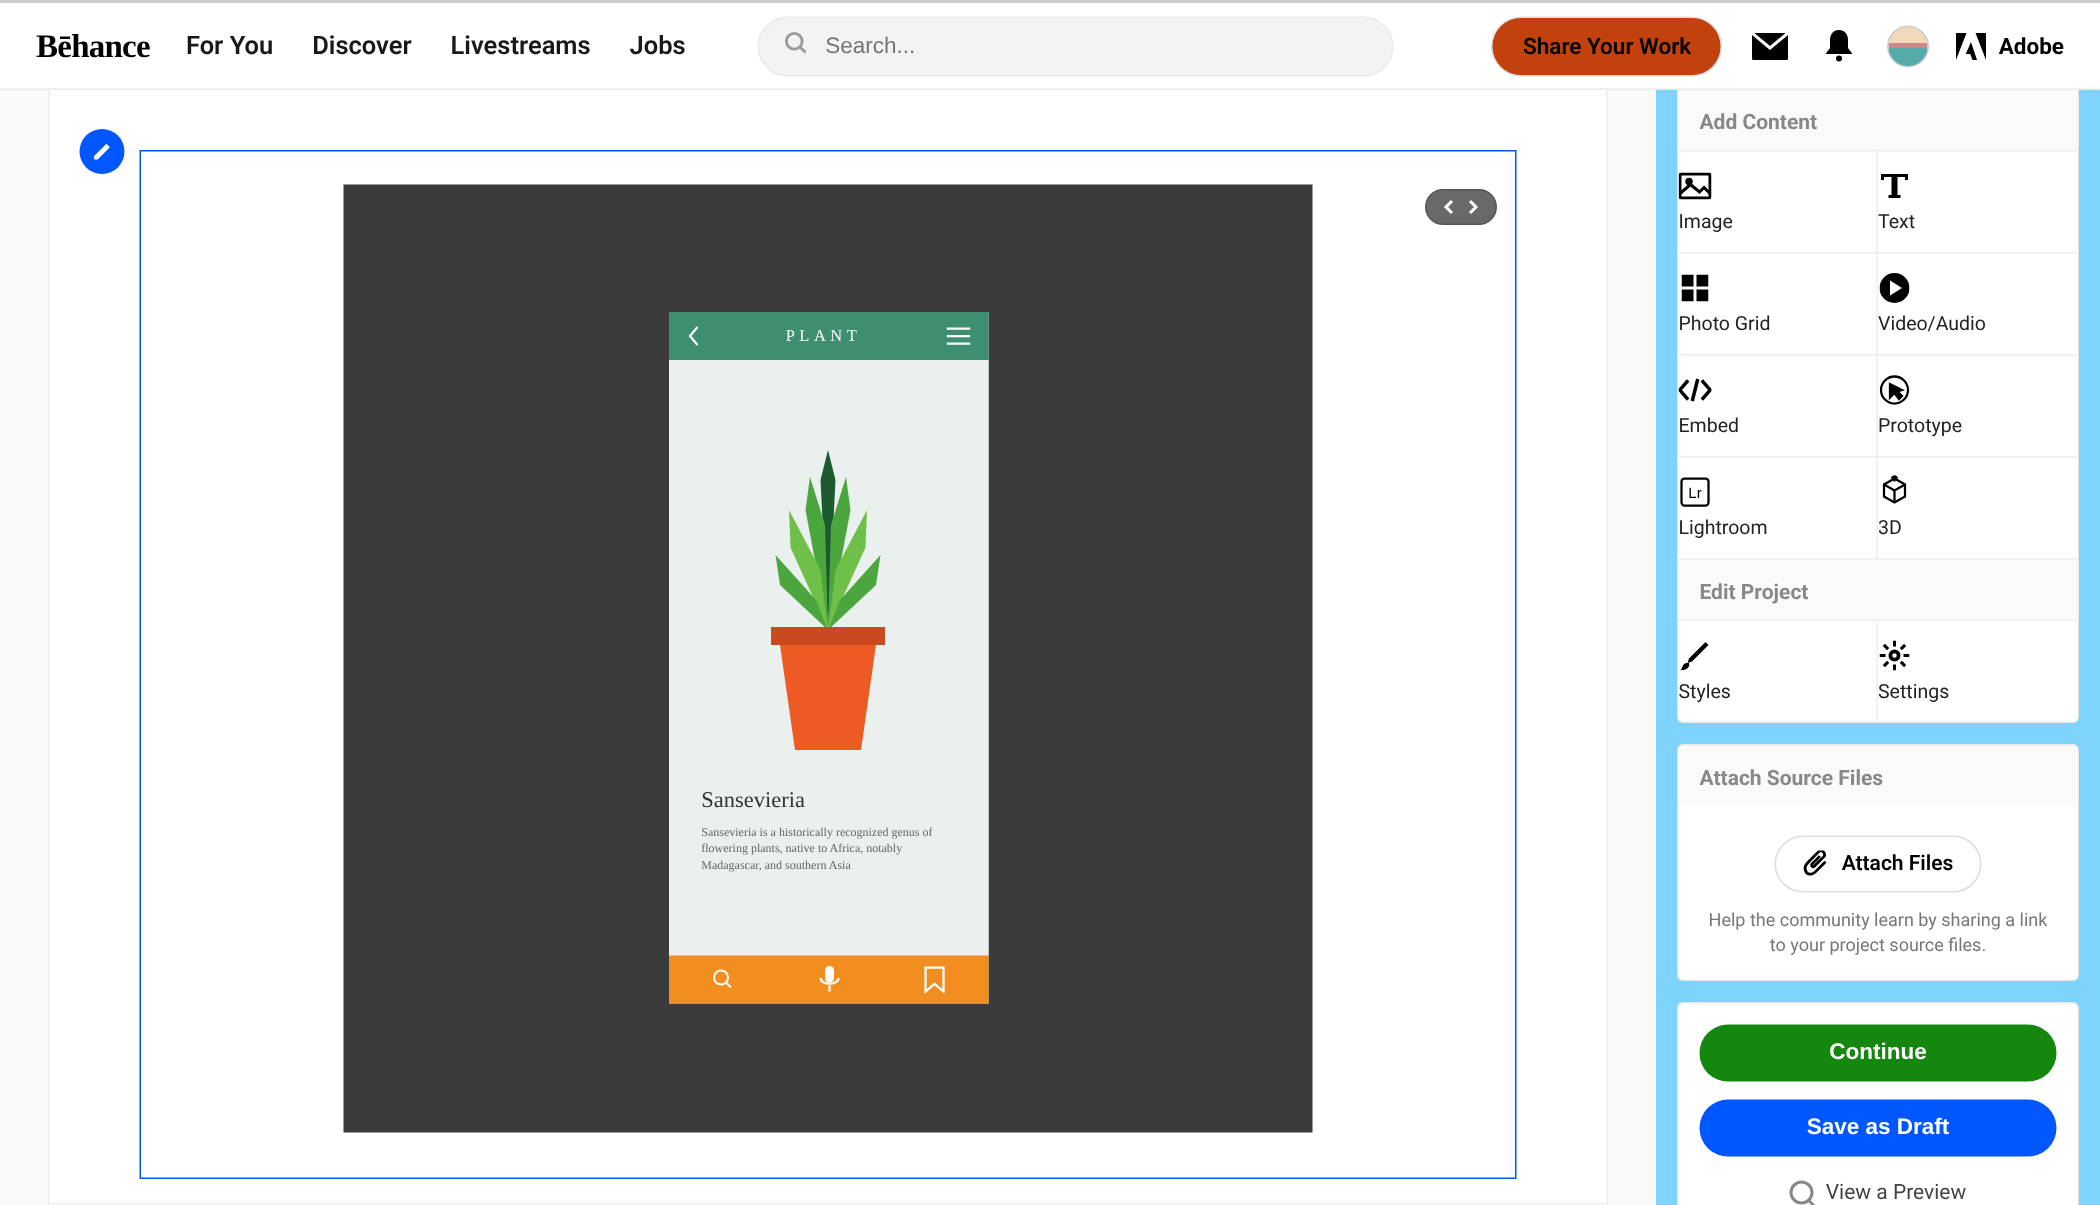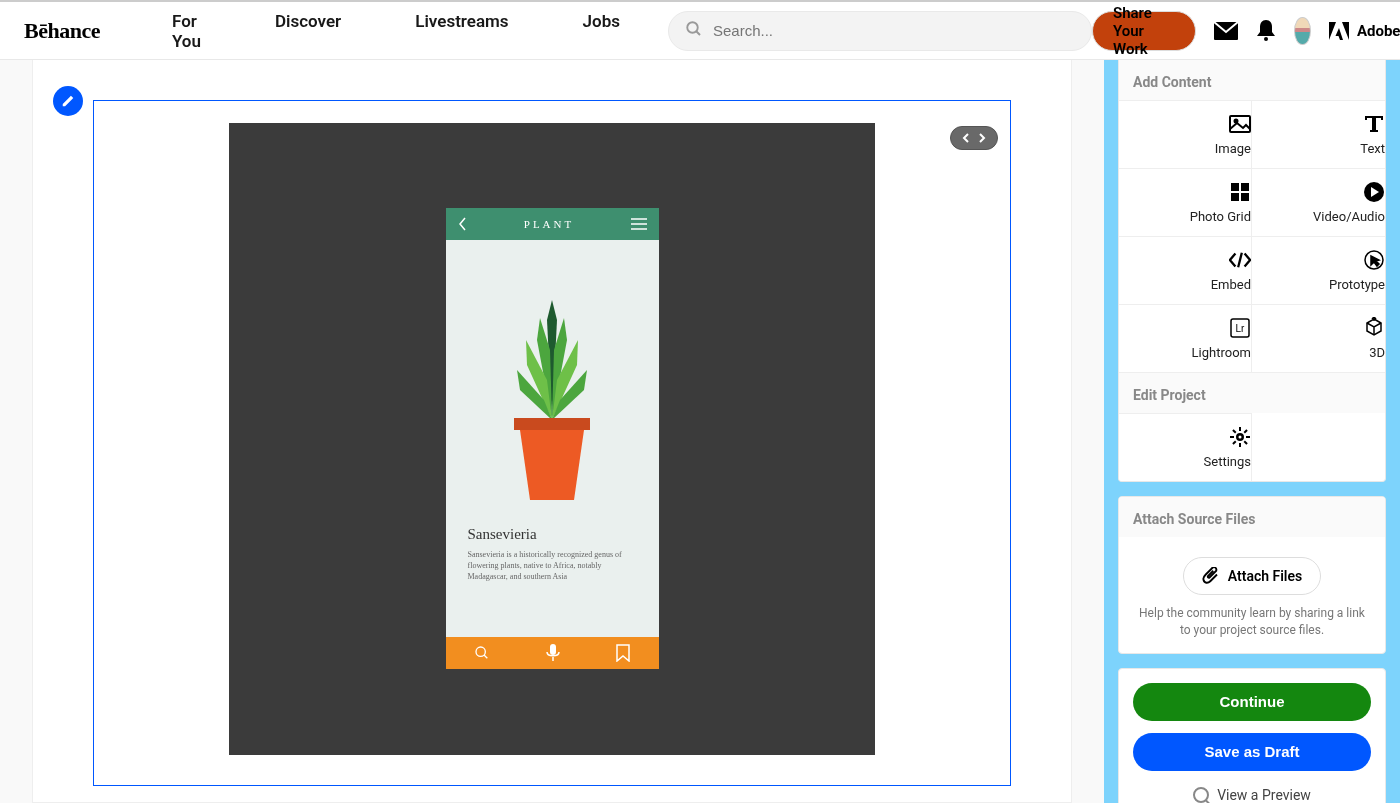--- a/index.html
+++ b/index.html
@@ -3,21 +3,21 @@
 <meta charset="utf-8">
 <style>
   * { box-sizing: border-box; margin: 0; padding: 0; }
   body { font-family: -apple-system, BlinkMacSystemFont, "Segoe UI", Roboto, Helvetica, Arial, sans-serif; background: #fff; width: 1400px; height: 803px; overflow: hidden; }
 
   
   .topbar { position: fixed; top: 0; left: 0; right: 0; height: 60px; border-bottom: 1px solid #e8e8e8; border-top: 2px solid #ccc; background: #fff; display: flex; align-items: center; padding: 0 24px; z-index: 100; }
   .logo { font-size: 22px; font-weight: 800; letter-spacing: -0.5px; margin-right: 24px; }
   .logo .b { font-family: Georgia, serif; }
   .nav-links { display: flex; gap: 26px; }
-  .nav-link { font-size: 17px; font-weight: 600; color: #191919; cursor: pointer; margin-left: 48px; }
+  .nav-link { font-size: 17px; font-weight: 600; color: #191919; cursor: pointer; }
   .search-wrap { margin-left: 48px; flex: 0 0 424px; }
   .search { width: 100%; height: 40px; border-radius: 999px; background: #f3f3f3; border: 1px solid #e9e9e9; display: flex; align-items: center; padding: 0 16px; gap: 10px; }
   .search input { border: none; background: transparent; outline: none; font-size: 15px; width: 100%; color: #777; }
   .topbar-right { margin-left: auto; display: flex; align-items: center; gap: 18px; }
   .share-btn { height: 40px; padding: 0 20px; border-radius: 999px; border: 1px solid #ddd; background: #c2410c; font-weight: 600; font-size: 15px; display: flex; align-items: center; cursor: pointer; }
   .icon-btn { width: 28px; height: 28px; display: flex; align-items: center; justify-content: center; cursor: pointer; }
   .avatar { width: 28px; height: 28px; border-radius: 50%; background: linear-gradient(#f0d8b8 40%, #c88 40%, #c88 55%, #5aa 55%); border: 1px solid #ccc; }
   .adobe { display: flex; align-items: center; gap: 8px; font-weight: 700; font-size: 15px; }
 
   
@@ -39,21 +39,21 @@
   .phone-h { font-family: Georgia, serif; font-size: 15px; color: #333; margin-bottom: 6px; }
   .phone-p { font-family: Georgia, serif; font-size: 8px; line-height: 1.4; color: #666; }
   .phone-bottom { height: 32px; background: #f28e1f; display: flex; align-items: center; justify-content: space-around; }
 
   
   .sidebar { width: 296px; background: #7dd3fc; padding: 0 14px; overflow-y: auto; height: 100%; }
   .panel { background: #fff; border: 1px solid #e8e8e8; border-radius: 4px; margin-bottom: 14px; overflow: hidden; }
   .panel-heading { padding: 14px 14px 10px; font-size: 14px; font-weight: 700; color: #888; background: #fafafa; }
   .panel.first { margin-top: 0; border-top: none; border-radius: 0 0 4px 4px; }
   .tile-grid { display: grid; grid-template-columns: 1fr 1fr; }
-  .tile { border-top: 1px solid #eee; border-right: 1px solid #eee; height: 68px; display: flex; flex-direction: column; align-items: flex-end; justify-content: center; gap: 6px; cursor: pointer; background: #fff; }
+  .tile { border-top: 1px solid #eee; border-right: 1px solid #eee; height: 68px; display: flex; flex-direction: column; align-items: flex-start; justify-content: center; gap: 6px; cursor: pointer; background: #fff; }
   .tile:nth-child(2n) { border-right: none; }
   .tile-icon { width: 22px; height: 22px; display: flex; align-items: center; justify-content: center; }
   .tile-label { font-size: 13px; color: #222; }
 
   .attach-panel { padding: 14px; text-align: center; }
   .attach-btn { display: inline-flex; align-items: center; gap: 8px; height: 38px; padding: 0 18px; border: 1px solid #ddd; border-radius: 999px; background: #fff; font-weight: 600; font-size: 14px; cursor: pointer; margin: 6px 0 10px; justify-content: space-between; }
   .attach-help { font-size: 12px; color: #777; line-height: 1.4; padding: 0 6px; }
 
   .action-panel { padding: 14px; display: flex; flex-direction: column; gap: 12px; }
   .big-btn { height: 38px; border-radius: 999px; border: none; font-weight: 700; font-size: 15px; cursor: pointer; display: flex; align-items: center; justify-content: center; }
@@ -260,20 +260,29 @@
                 <path d="M4 6 L11 10 L18 6 M11 10 L11 18"></path>
                 <line x1="11" y1="0" x2="11" y2="4"></line>
                 <path d="M9 2 L11 0 L13 2"></path>
               </svg>
             </span>
           <span class="tile-label">3D</span>
         </div>
       </div>
       <div class="panel-heading" style="border-top:1px solid #eee">Edit Project</div>
       <div class="tile-grid">
+        <div class="tile">
+          <span class="tile-icon">
+              <svg width="20" height="20" viewBox="0 0 20 20" fill="#000">
+                <path d="M17 1 L19 3 L8 14 L5 15 L6 12 Z"></path>
+                <path d="M4 15 C1 16 2 19 0 20 C4 20 7 18 6 15 Z"></path>
+              </svg>
+            </span>
+          <span class="tile-label">Styles</span>
+        </div>
         <div class="tile">
           <span class="tile-icon">
               <svg width="20" height="20" viewBox="0 0 20 20" fill="#000">
                 <path d="M10 6 A4 4 0 1 0 10 14 A4 4 0 1 0 10 6 M10 8.5 A1.5 1.5 0 1 1 10 11.5 A1.5 1.5 0 1 1 10 8.5" fill-rule="evenodd"></path>
                 <g>
                   <rect x="9" y="0" width="2" height="4"></rect>
                   <rect x="9" y="16" width="2" height="4"></rect>
                   <rect x="0" y="9" width="4" height="2"></rect>
                   <rect x="16" y="9" width="4" height="2"></rect>
                   <rect x="9" y="0" width="2" height="4" transform="rotate(45 10 10)"></rect>

